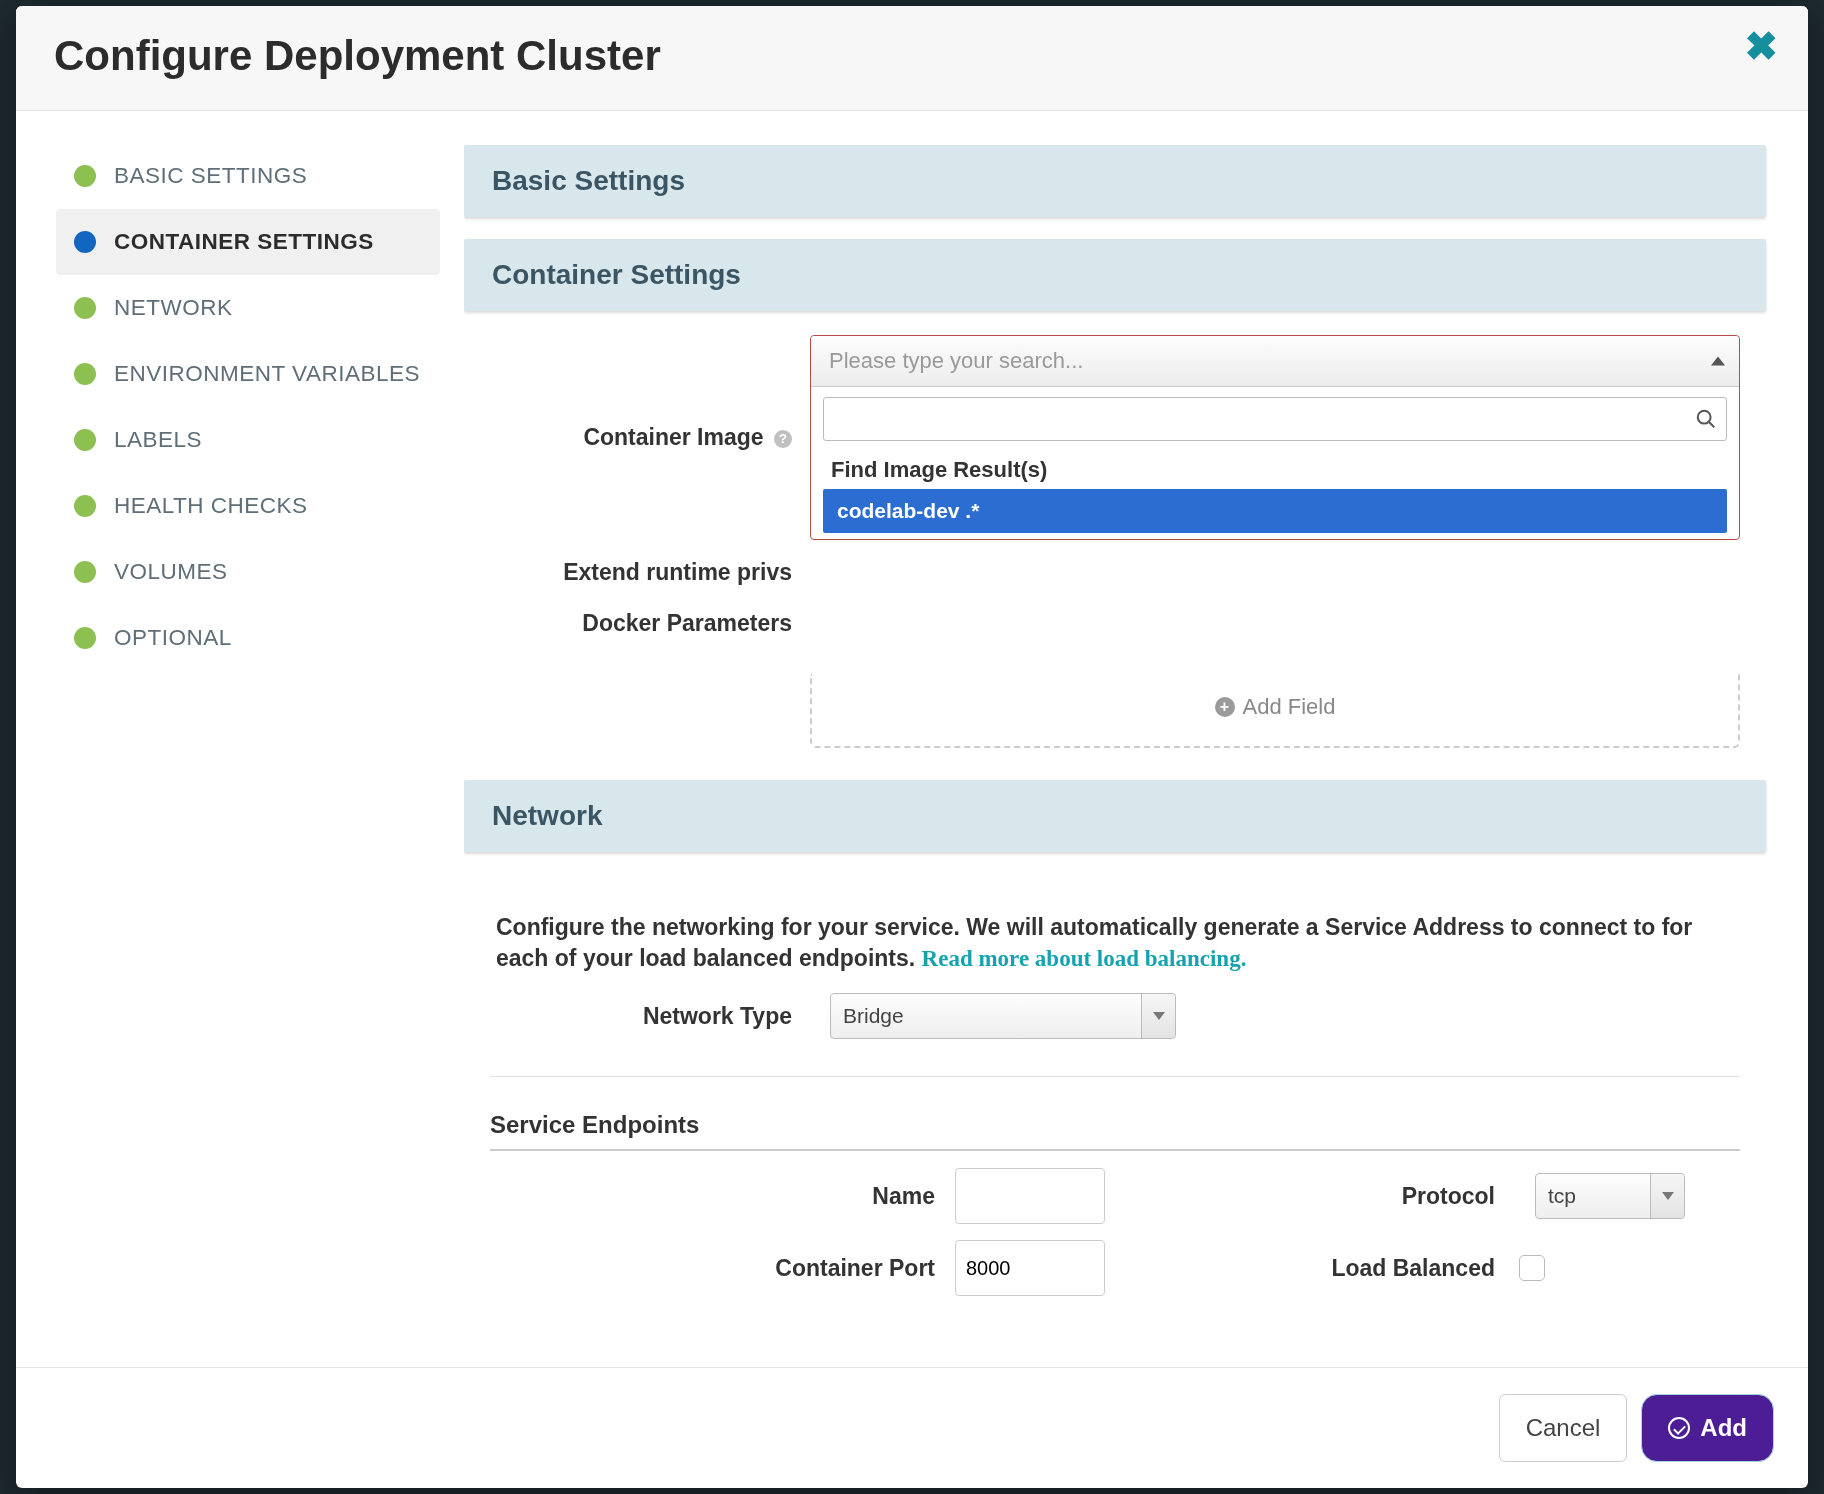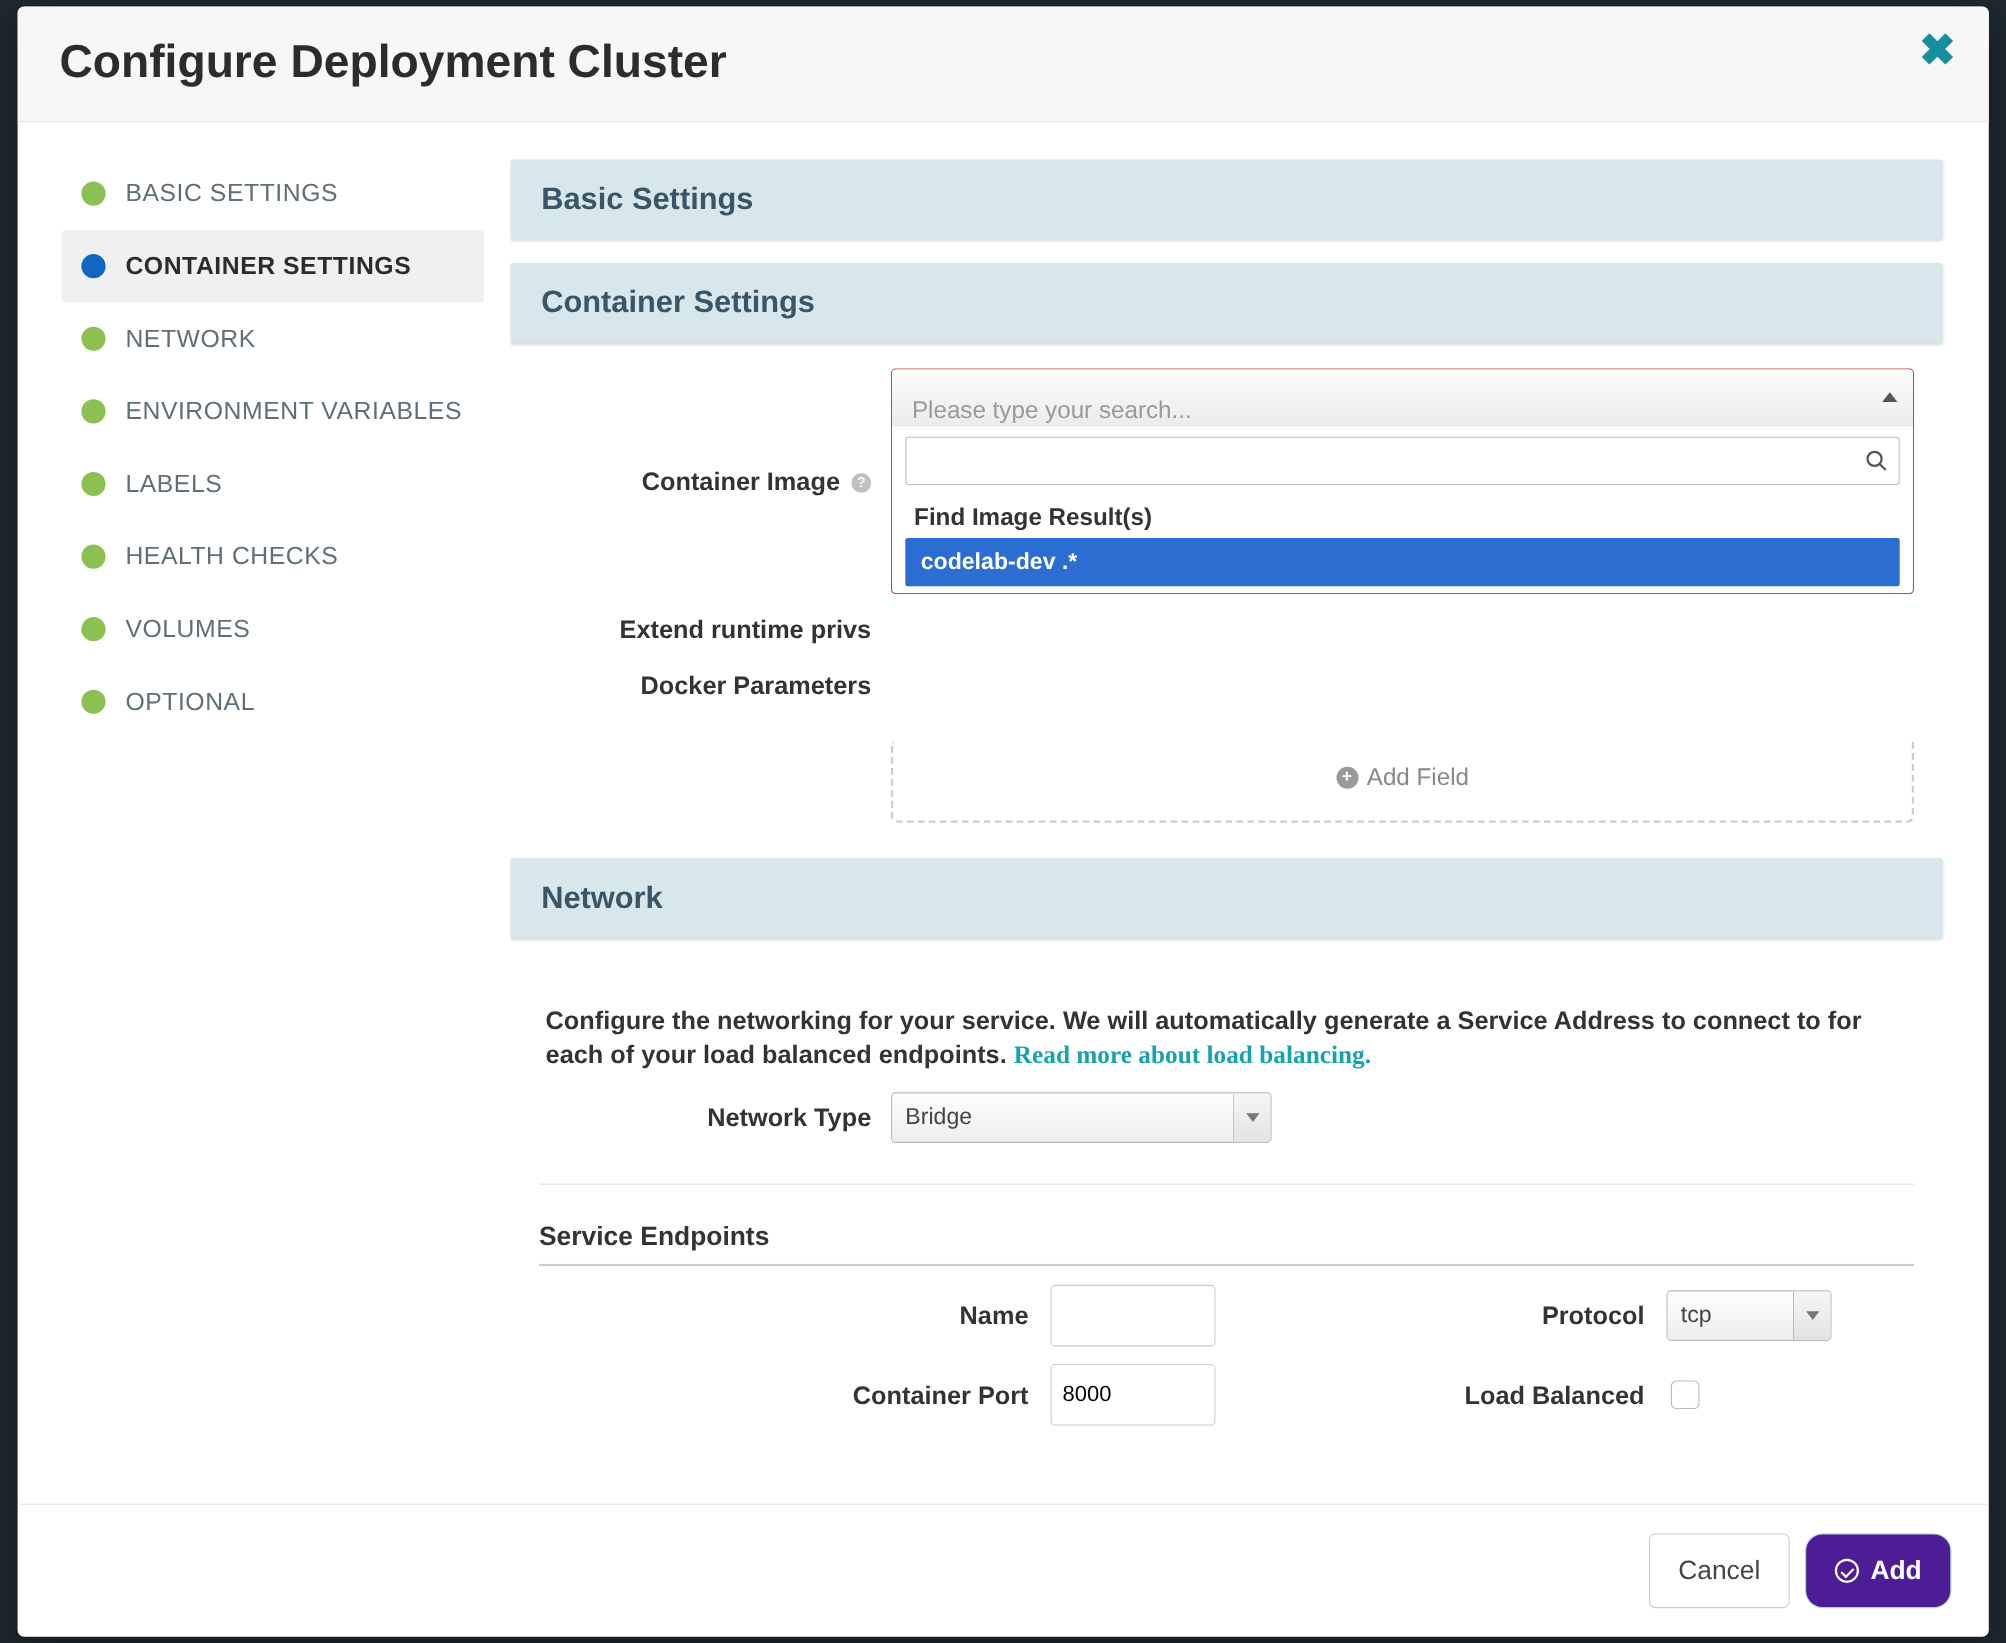--- a/index.html
+++ b/index.html
@@ -130,21 +130,21 @@
     border: 1px solid #b94a48;
     border-radius: 4px;
     background: #fff;
     overflow: visible;
     position: relative;
   }
   .img-select-header {
     height: 50px;
     background: linear-gradient(#fdfdfd,#ececec);
     display: flex;
-    align-items: flex-end;
+    align-items: center;
     padding: 0 40px 0 18px;
     color: #999;
     font-size: 22px;
     position: relative;
     border-top-left-radius: 4px;
     border-top-right-radius: 4px;
   }
   .img-select-header .caret {
     position: absolute; right: 14px; top: 50%;
     width: 0; height: 0;
@@ -234,20 +234,21 @@
     align-items: center;
     height: 46px;
     border: 1px solid #bbb;
     border-radius: 4px;
     background: linear-gradient(#fdfdfd,#eee);
     min-width: 346px;
     position: relative;
     padding: 0 12px;
     font-size: 21px;
     color: #444;
+    margin-left: 20px;
   }
   .select-small .sel-btn {
     position: absolute;
     right: 0; top: 0; bottom: 0;
     width: 34px;
     border-left: 1px solid #bbb;
     background: linear-gradient(#f6f6f6,#e3e3e3);
     display: flex;
     align-items: center;
     justify-content: center;

